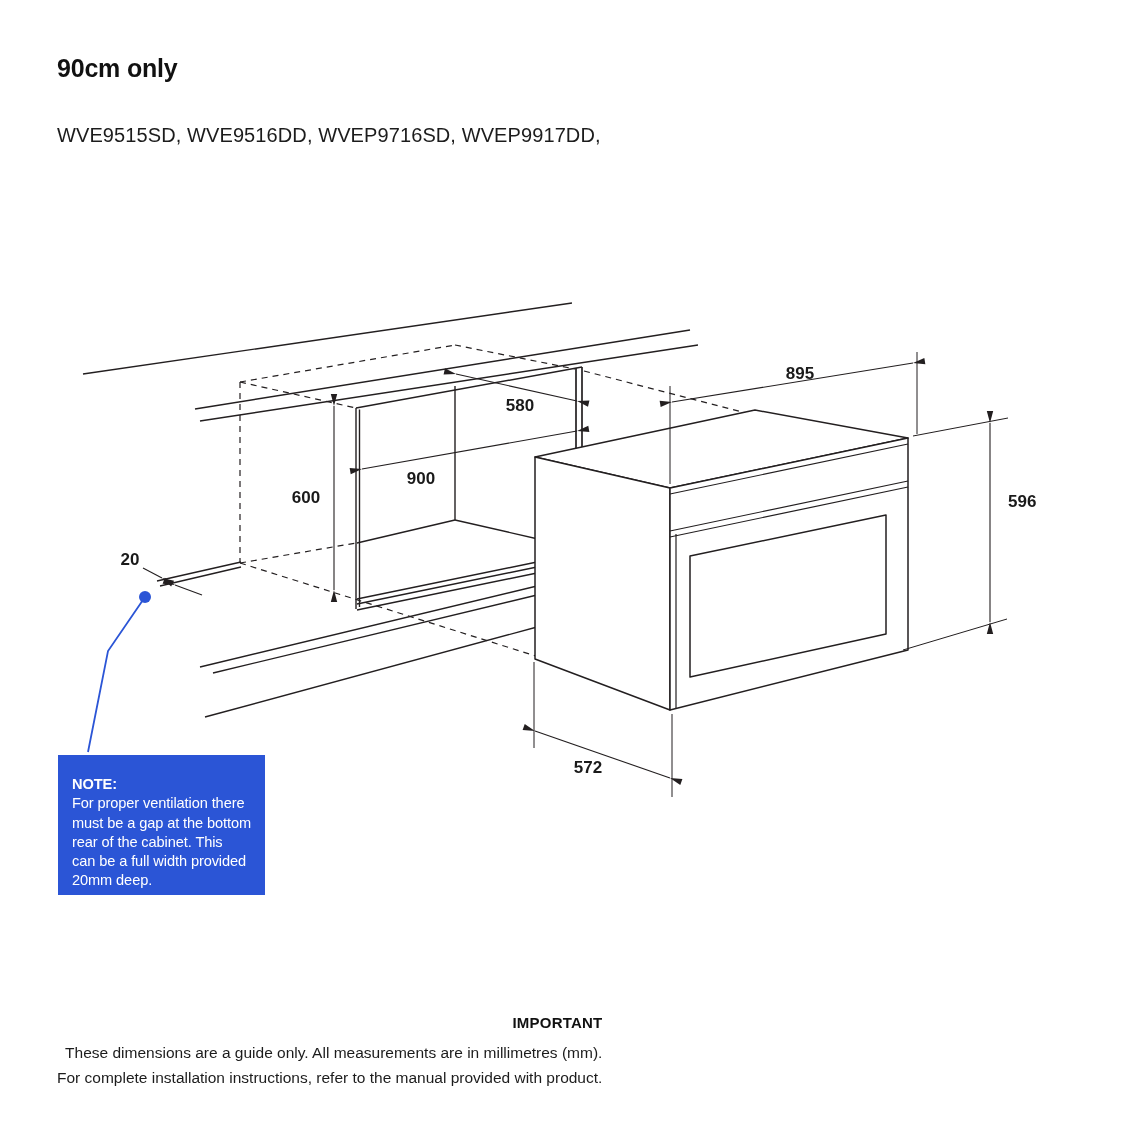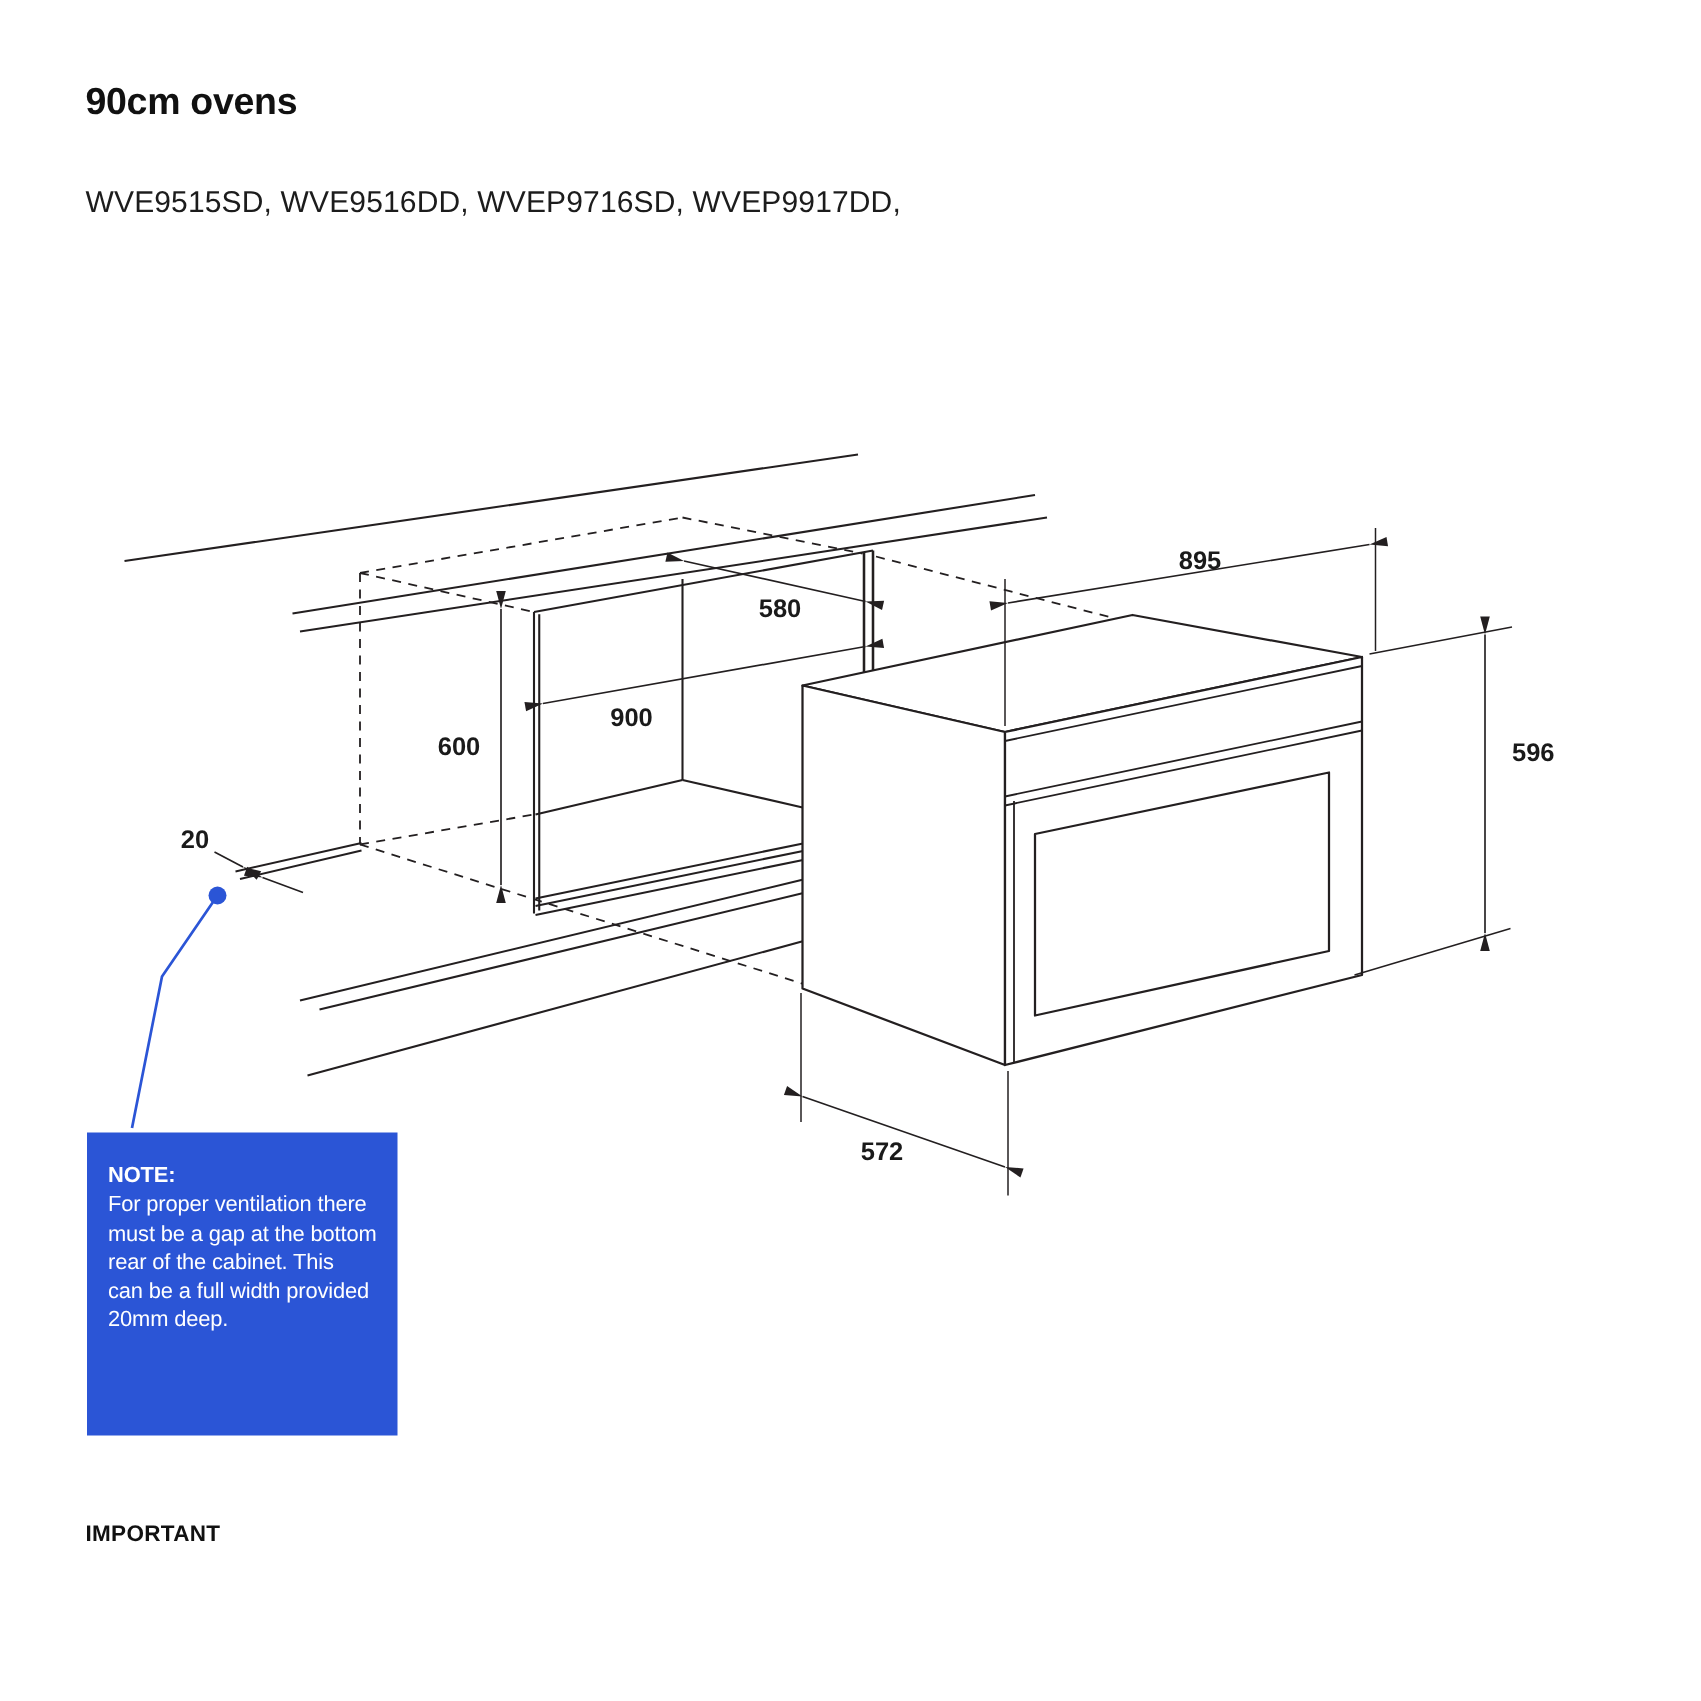--- a/index.html
+++ b/index.html
@@ -17,41 +17,41 @@
     color:#111111;
   }
   .models{
     position:absolute;left:57px;top:94px;
     font-size:20px;line-height:27px;letter-spacing:0.1px;
     color:#1c1c1c;
     margin-top:28px;
   }
   .diagram-svg{position:absolute;left:0;top:0;width:1134px;height:1134px;}
   .note-box{
-    position:absolute;left:58px;top:755px;width:207px;height:202px;
+    position:absolute;left:58px;top:755px;width:207px;height:140px;
     box-sizing:border-box;
     padding:20px 12px 0 14px;
     color:#ffffff;
     font-size:14.6px;line-height:19.3px;letter-spacing:-0.1px;
   }
   .note-title{font-weight:bold;}
   .important{position:absolute;left:57px;top:1014px;text-align:right;}
   .important-title{font-size:15px;font-weight:bold;letter-spacing:0.2px;color:#111;}
   .important-body{margin-top:9px;font-size:15.5px;line-height:25px;color:#1c1c1c;}
   svg text{
     font-family:"Liberation Sans",sans-serif;
     font-size:17px;font-weight:bold;fill:#1a1a1a;
   }
 </style>
 </head>
 <body>
 
 <div class="page">
 
-  <div class="page-title">90cm ovens</div>
+  <div class="page-title">90cm only</div>
 
   <div class="models">
     <div>WVE9515SD, WVE9516DD, WVEP9716SD, WVEP9917DD,</div>
   </div>
 
   <svg class="diagram-svg" viewBox="0 0 1134 1134" xmlns="http://www.w3.org/2000/svg">
     <defs>
       <marker id="arr" markerUnits="userSpaceOnUse" markerWidth="13" markerHeight="9" refX="0.5" refY="4.5" orient="auto-start-reverse">
         <path d="M0.5,4.5 L12.5,1.3 L12.5,7.7 Z" fill="#231F20"></path>
       </marker>
@@ -162,15 +162,19 @@
     <div class="note-title">NOTE:</div>
     <div>For proper ventilation there</div>
     <div>must be a gap at the bottom</div>
     <div>rear of the cabinet. This</div>
     <div>can be a full width provided</div>
     <div>20mm deep.</div>
   </div>
 
   <div class="important">
     <div class="important-title">IMPORTANT</div>
+    <div class="important-body">
+      <div>These dimensions are a guide only. All measurements are in millimetres (mm).</div>
+      <div>For complete installation instructions, refer to the manual provided with product.</div>
+    </div>
   </div>
 
 </div>
 
 </body></html>

